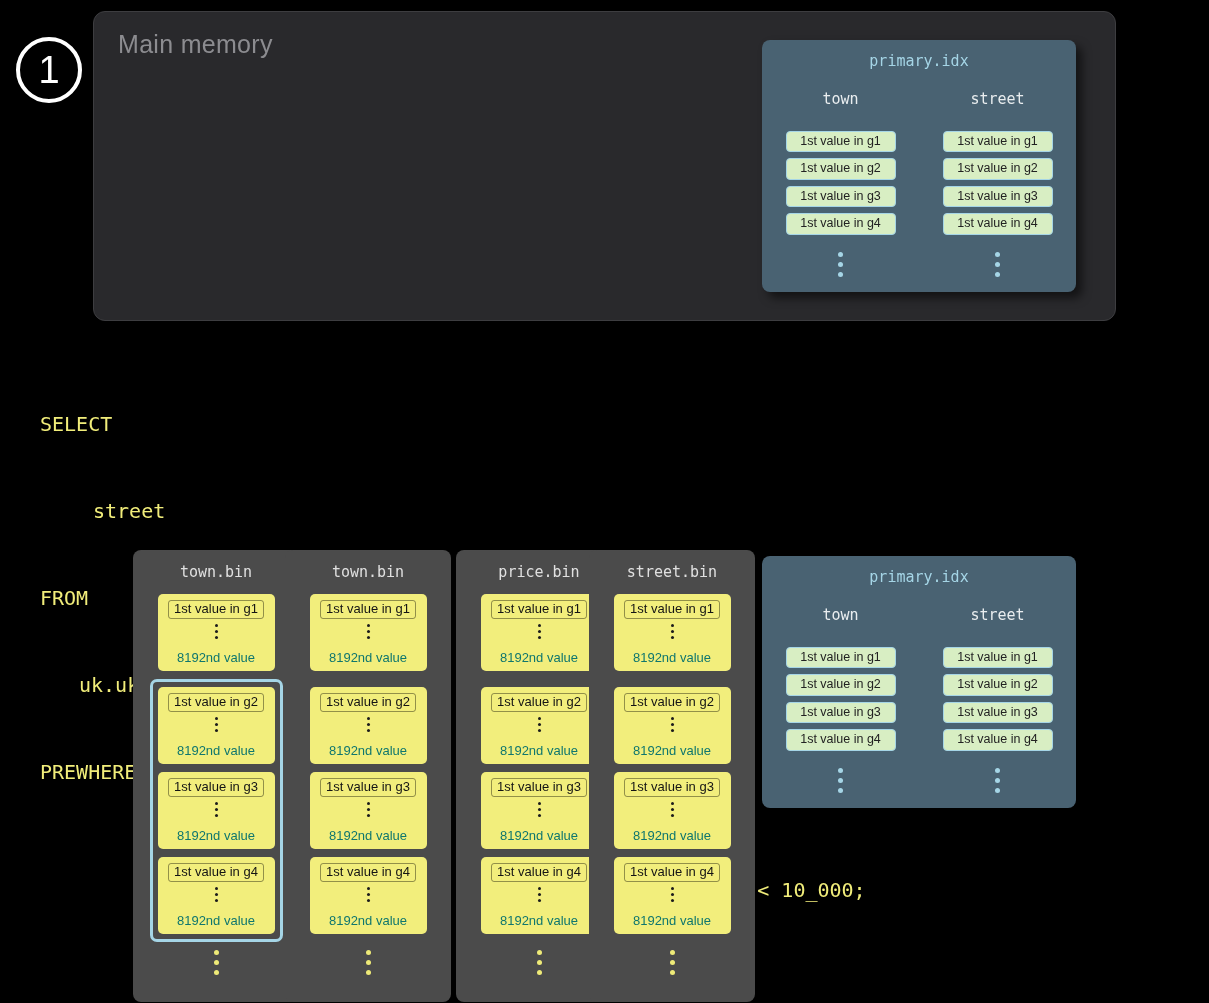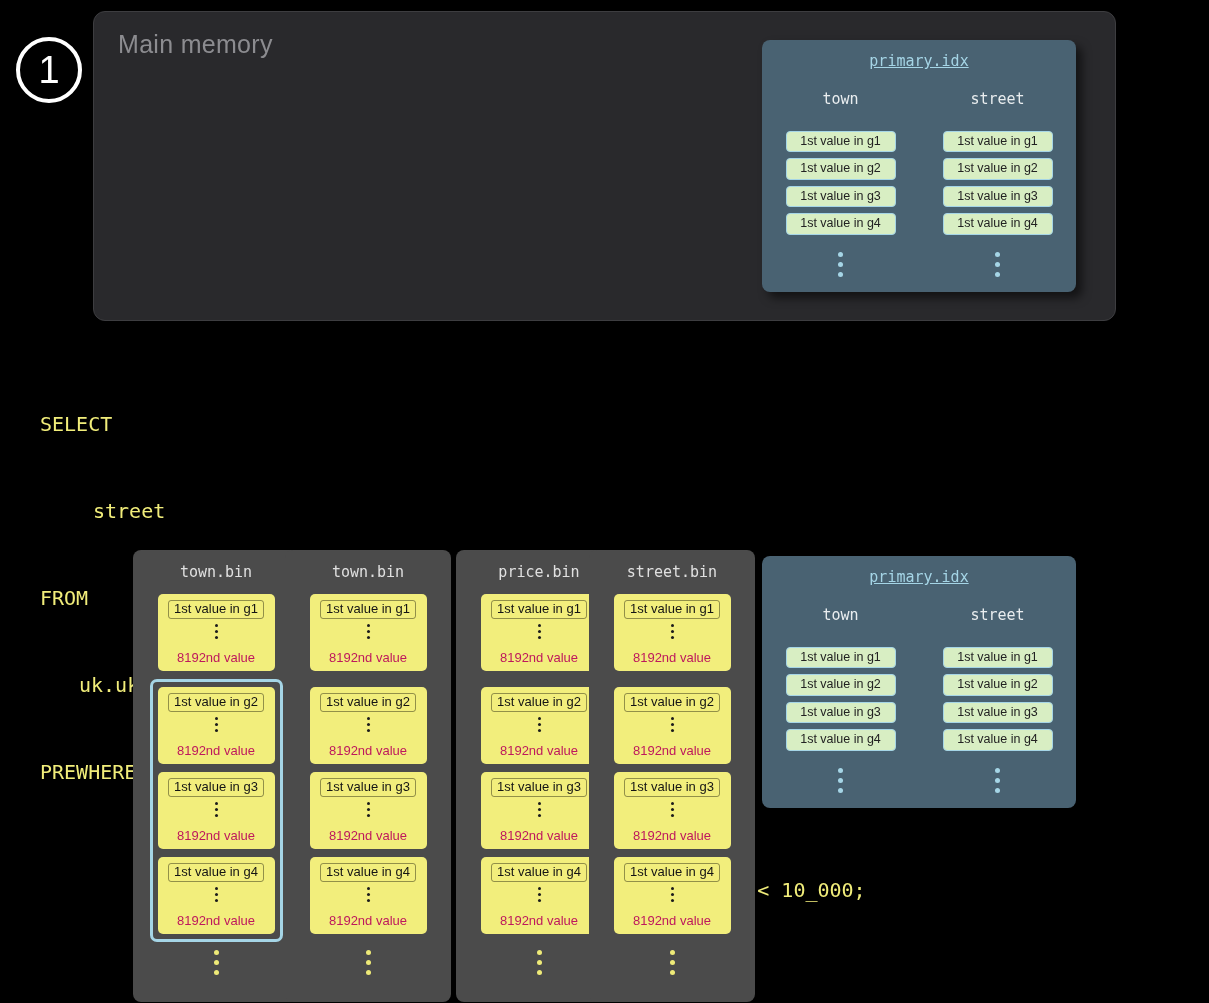--- a/index.html
+++ b/index.html
@@ -28,21 +28,21 @@
 
   
   .idx-panel {
     position:absolute; width:314px; height:252px;
     background:#496272; border-radius:8px;
     box-shadow:6px 6px 10px rgba(0,0,0,0.55);
     font-family:"DejaVu Sans Mono", monospace;
   }
   .idx-top    { left:762px; top:40px; }
   .idx-bottom { left:762px; top:556px; }
-  .idx-title { text-align:center; padding-top:12px; font-size:15px; color:#a5d5e6;text-decoration:underline; }
+  .idx-title { text-align:center; padding-top:12px; font-size:15px; color:#a5d5e6; }
   .idx-cols { display:flex; margin-top:20px; }
   .idx-col { flex:1; display:flex; flex-direction:column; align-items:center; }
   .idx-header { font-size:15px; color:#e9edef; margin-bottom:20px; }
   .chip {
     width:110px; box-sizing:border-box; margin:3px 0;
     background:#d8eec3; border:1px solid #a5d5e6; border-radius:4px;
     font-family:"Liberation Sans", sans-serif; font-size:12.5px; color:#222;
     text-align:center; padding:2px 0 3px; line-height:1.15;
   }
   .vdots {
@@ -89,21 +89,21 @@
   .g-first {
     font-size:13px; color:#141414; line-height:1.2;
     border:1px solid rgba(50,50,20,0.5); border-radius:3px;
     padding:0 5px 1px;
   }
   .gdots {
     width:3px; height:3px; border-radius:50%;
     background:#1b1b1b; margin-top:5px;
     box-shadow:0 6px 0 0 #1b1b1b, 0 12px 0 0 #1b1b1b;
   }
-  .g-last { font-size:13px; color:#be185d; margin-top:auto; line-height:1.2; }
+  .g-last { font-size:13px; color:#0f766e; margin-top:auto; line-height:1.2; }
   .frame {
     display:flex; flex-direction:column; align-items:center;
     width:133px; box-sizing:border-box;
     border:3px solid transparent; border-radius:7px;
     padding:5px 0; margin-bottom:0;
   }
   .frame .granule:last-child { margin-bottom:0; }
   .frame.visible { border-color:#a5d5e6; }
 </style>
 </head>

